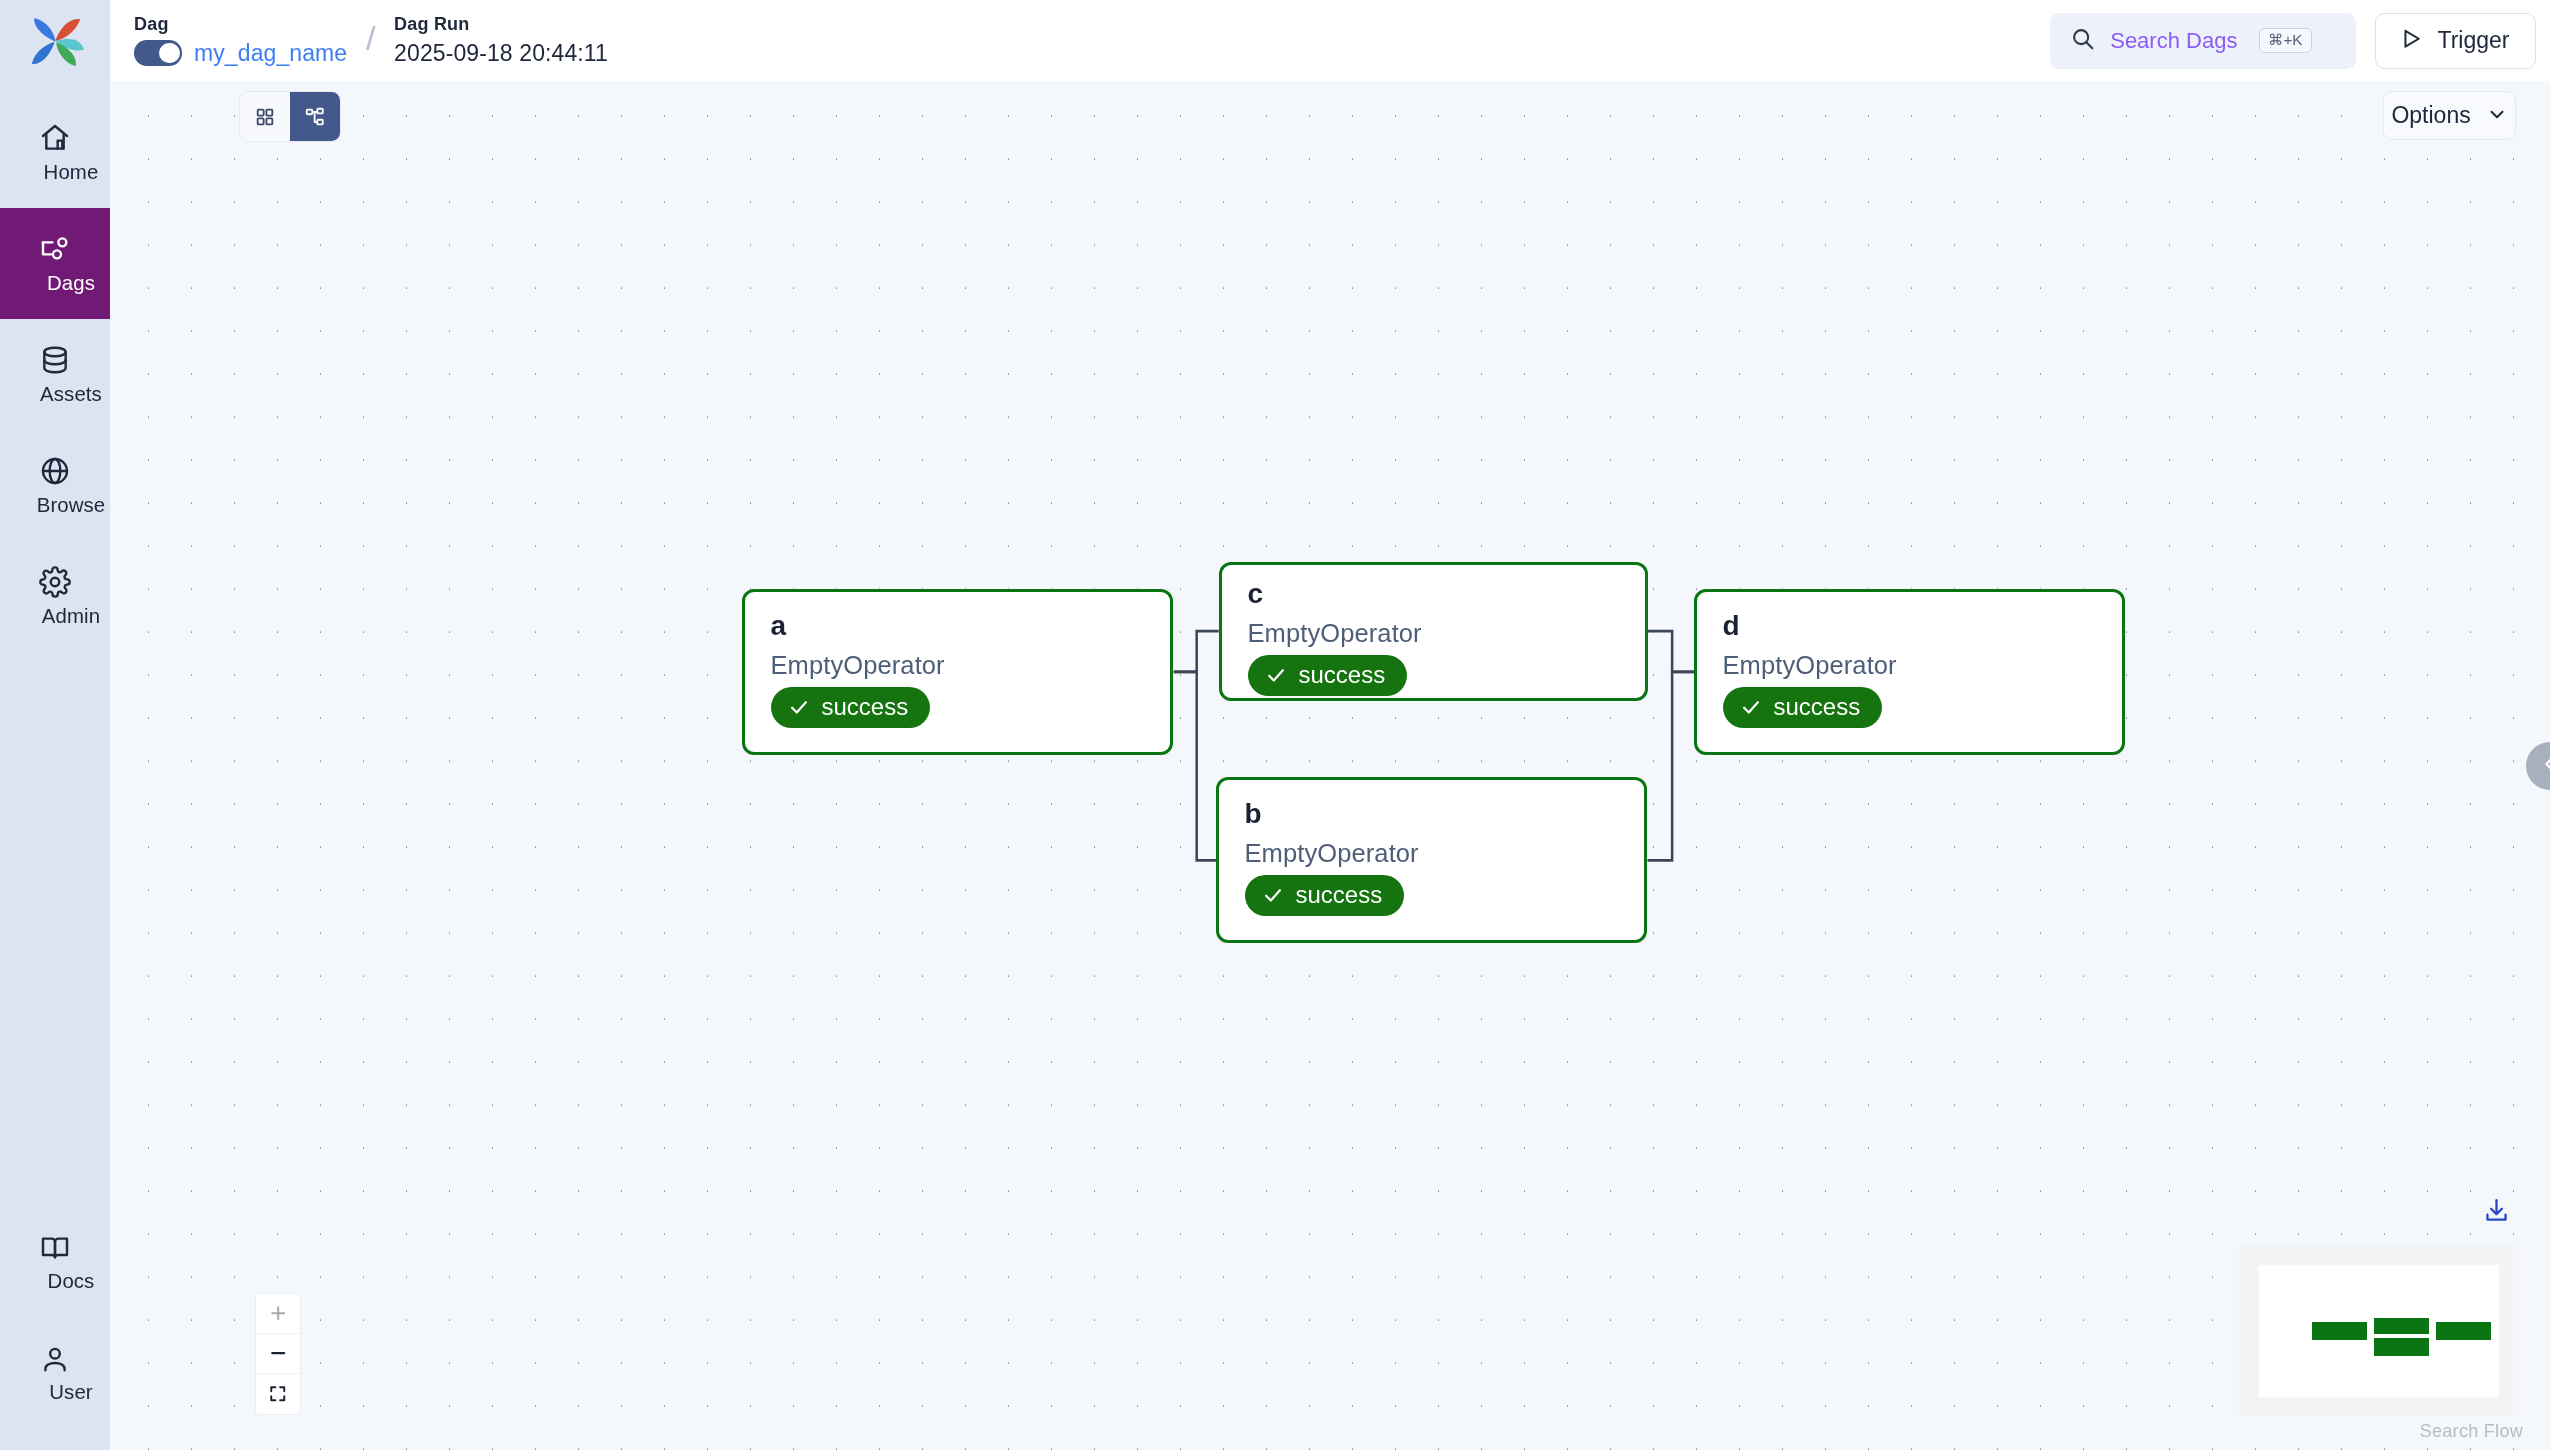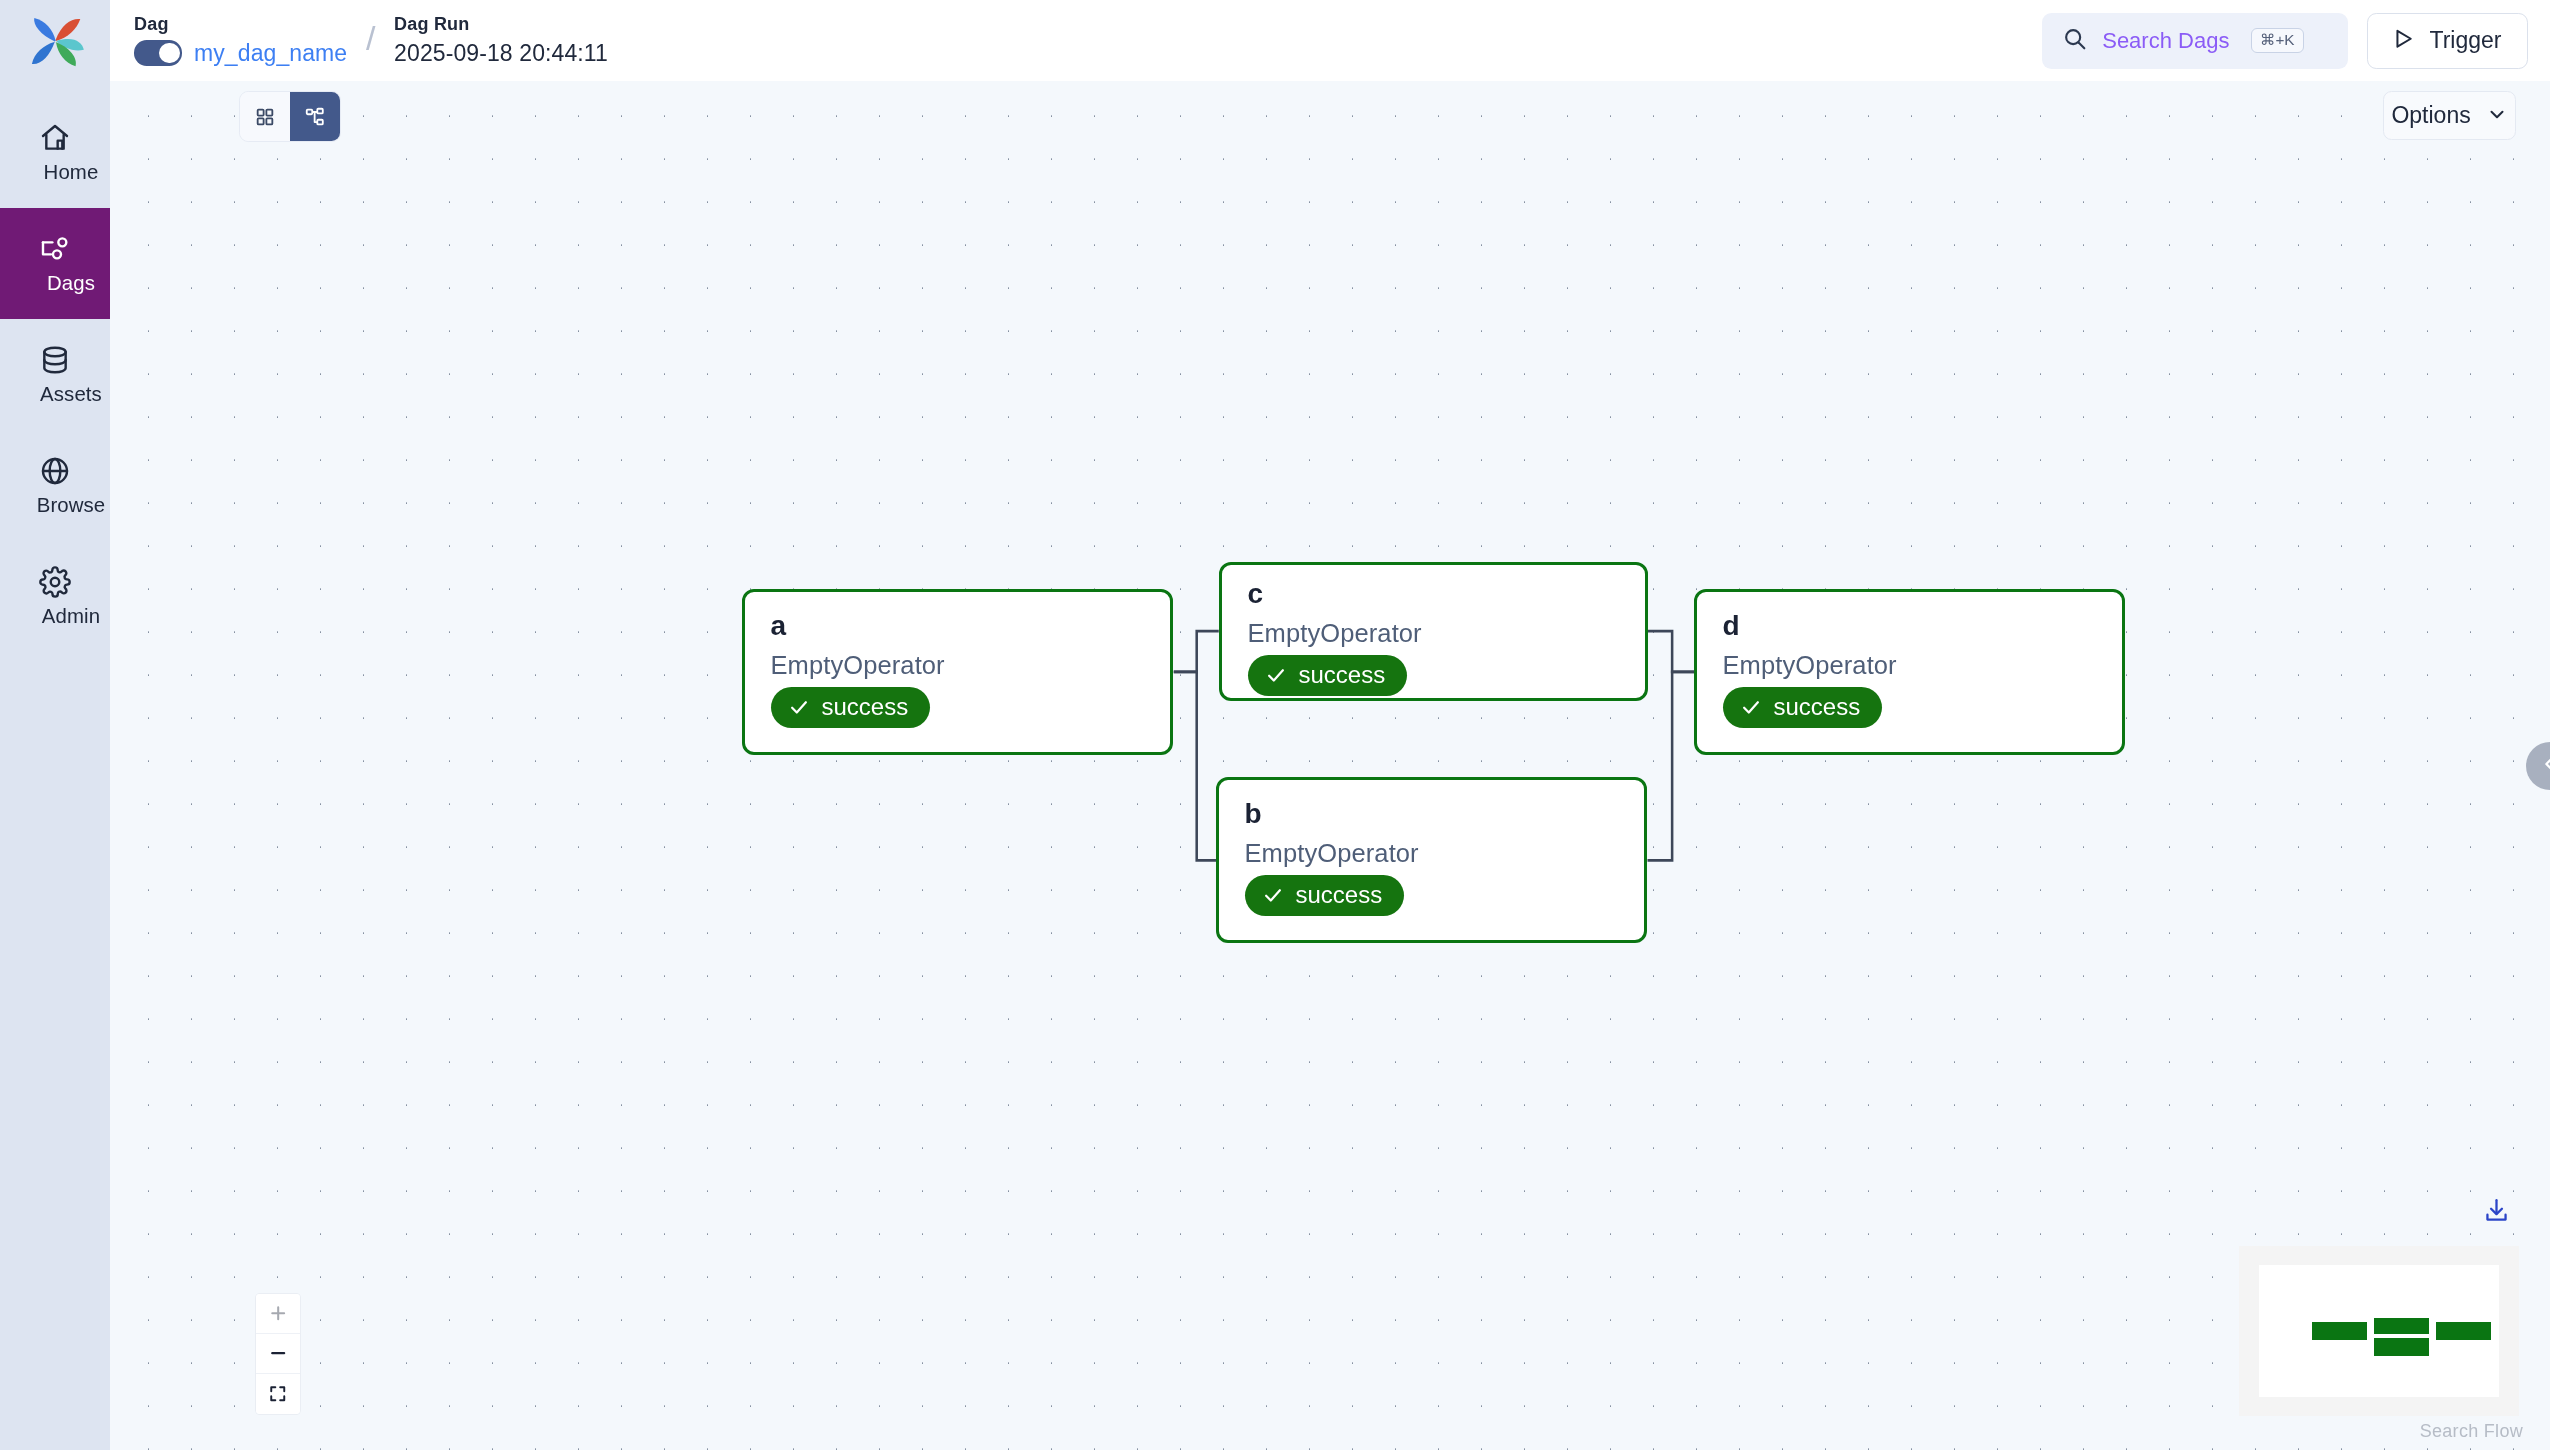--- a/index.html
+++ b/index.html
@@ -34,21 +34,21 @@
   .sidebar-bottom { position: absolute; bottom: 22px; left: 0; width: 110px; }
 
   
   .main { flex: 1; display: flex; flex-direction: column; min-width: 0; position: relative; }
 
   
   .topbar {
     height: 81px; flex: 0 0 81px;
     display: flex; align-items: center;
     background: #ffffff;
-    padding-left: 24px; padding-right: 22px;
+    padding-left: 24px; padding-right: 14px;
     position: relative; z-index: 5;
   }
   .breadcrumb { display: flex; align-items: flex-start; }
   .crumb-col { display: flex; flex-direction: column; gap: 4.2px; }
   .crumb-head { font-size: 18px; font-weight: bold; color: #20293c; letter-spacing: 0.2px; }
   .crumb-row { display: flex; align-items: center; gap: 12px; }
   .toggle-pill {
     width: 48px; height: 25.5px; border-radius: 12.7px;
     background: #43598b; position: relative; cursor: pointer; flex: 0 0 48px;
   }
@@ -242,20 +242,40 @@
     <div class="nav-item">
       <span class="nav-icon">
         <svg viewBox="0 0 24 24" width="32" height="32" fill="none" stroke="#20293c" stroke-width="1.8" stroke-linecap="round" stroke-linejoin="round">
           <circle cx="12" cy="12" r="3.2"></circle>
           <path d="M19.4 15a1.6 1.6 0 0 0 .3 1.8l.1.1a2 2 0 1 1-2.8 2.8l-.1-.1a1.6 1.6 0 0 0-1.8-.3 1.6 1.6 0 0 0-1 1.5V21a2 2 0 1 1-4 0v-.1A1.6 1.6 0 0 0 9 19.4a1.6 1.6 0 0 0-1.8.3l-.1.1a2 2 0 1 1-2.8-2.8l.1-.1a1.6 1.6 0 0 0 .3-1.8 1.6 1.6 0 0 0-1.5-1H3a2 2 0 1 1 0-4h.1A1.6 1.6 0 0 0 4.6 9a1.6 1.6 0 0 0-.3-1.8l-.1-.1a2 2 0 1 1 2.8-2.8l.1.1a1.6 1.6 0 0 0 1.8.3H9a1.6 1.6 0 0 0 1-1.5V3a2 2 0 1 1 4 0v.1a1.6 1.6 0 0 0 1 1.5 1.6 1.6 0 0 0 1.8-.3l.1-.1a2 2 0 1 1 2.8 2.8l-.1.1a1.6 1.6 0 0 0-.3 1.8V9a1.6 1.6 0 0 0 1.5 1H21a2 2 0 1 1 0 4h-.1a1.6 1.6 0 0 0-1.5 1z"></path>
         </svg>
       </span>
       <span class="nav-label">Admin</span>
     </div>
 
+    <div class="sidebar-bottom">
+      <div class="nav-item">
+        <span class="nav-icon">
+          <svg viewBox="0 0 24 24" width="32" height="32" fill="none" stroke="#20293c" stroke-width="1.8" stroke-linecap="round" stroke-linejoin="round">
+            <path d="M3 5h6.5c1.4 0 2.5 1 2.5 2.3V19c0-1-1.1-1.8-2.5-1.8H3z"></path>
+            <path d="M21 5h-6.5C13.1 5 12 6 12 7.3V19c0-1 1.1-1.8 2.5-1.8H21z"></path>
+          </svg>
+        </span>
+        <span class="nav-label">Docs</span>
+      </div>
+      <div class="nav-item">
+        <span class="nav-icon">
+          <svg viewBox="0 0 24 24" width="32" height="32" fill="none" stroke="#20293c" stroke-width="1.8" stroke-linecap="round" stroke-linejoin="round">
+            <circle cx="12" cy="8" r="3.6"></circle>
+              <path d="M4.8 20.5v-1.2c0-2.6 3.2-4.3 7.2-4.3s7.2 1.7 7.2 4.3v1.2"></path>
+          </svg>
+        </span>
+        <span class="nav-label">User</span>
+      </div>
+    </div>
   </nav>
 
   <div class="main">
 
     <header class="topbar">
       <div class="breadcrumb">
         <div class="crumb-col">
           <span class="crumb-head">Dag</span>
           <span class="crumb-row">
             <span class="toggle-pill">

